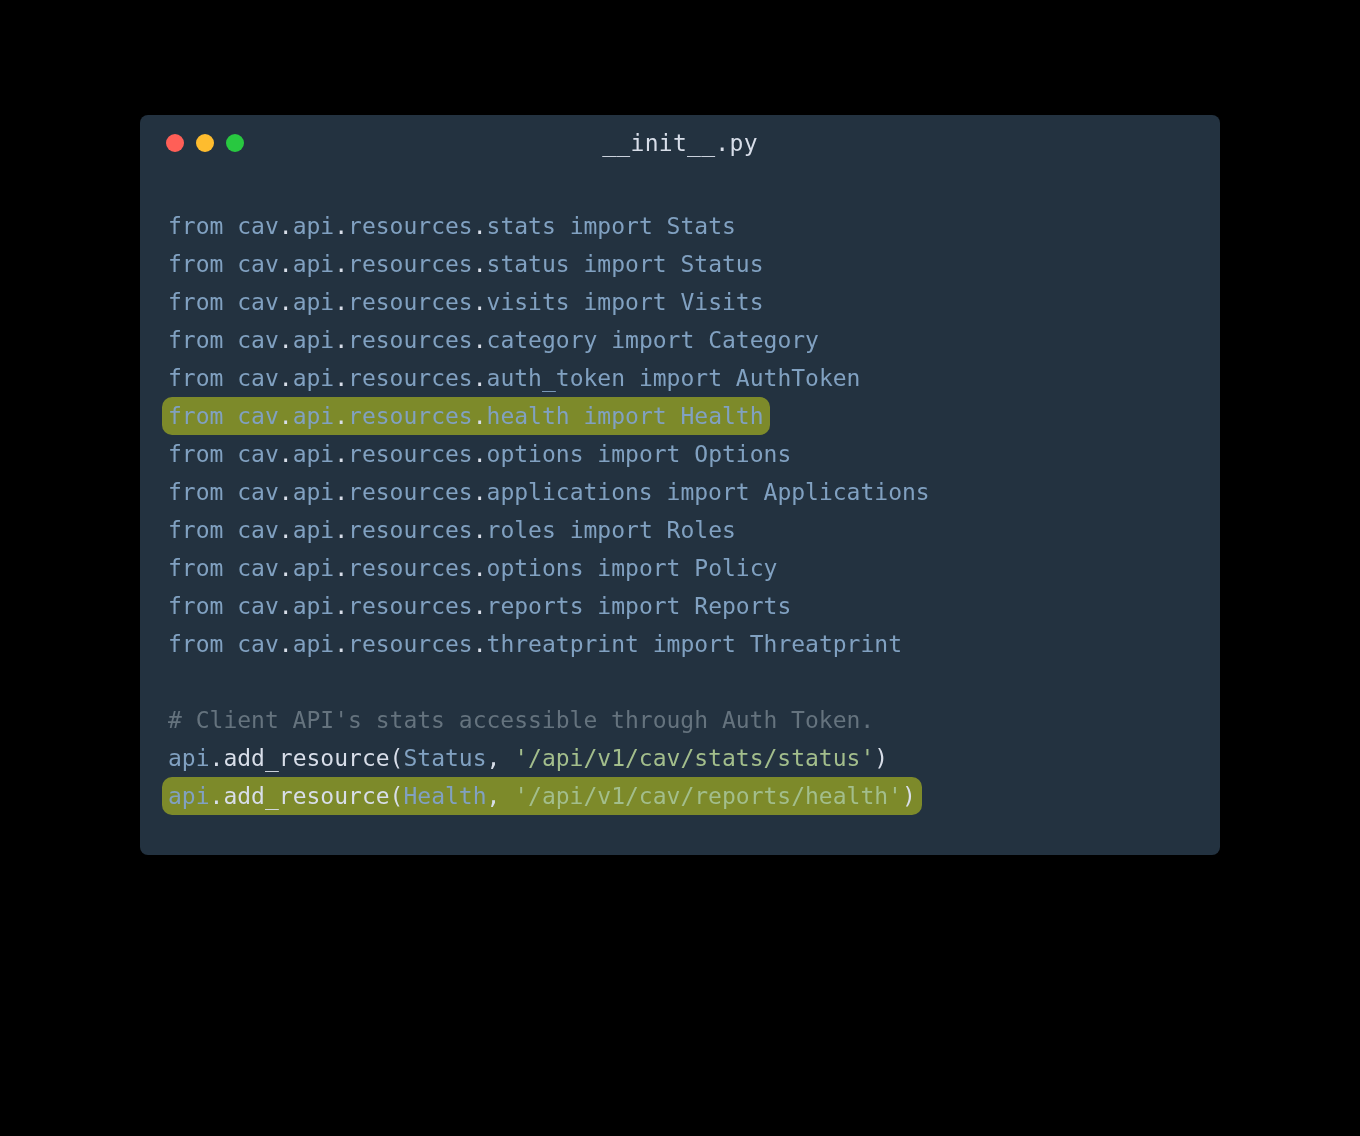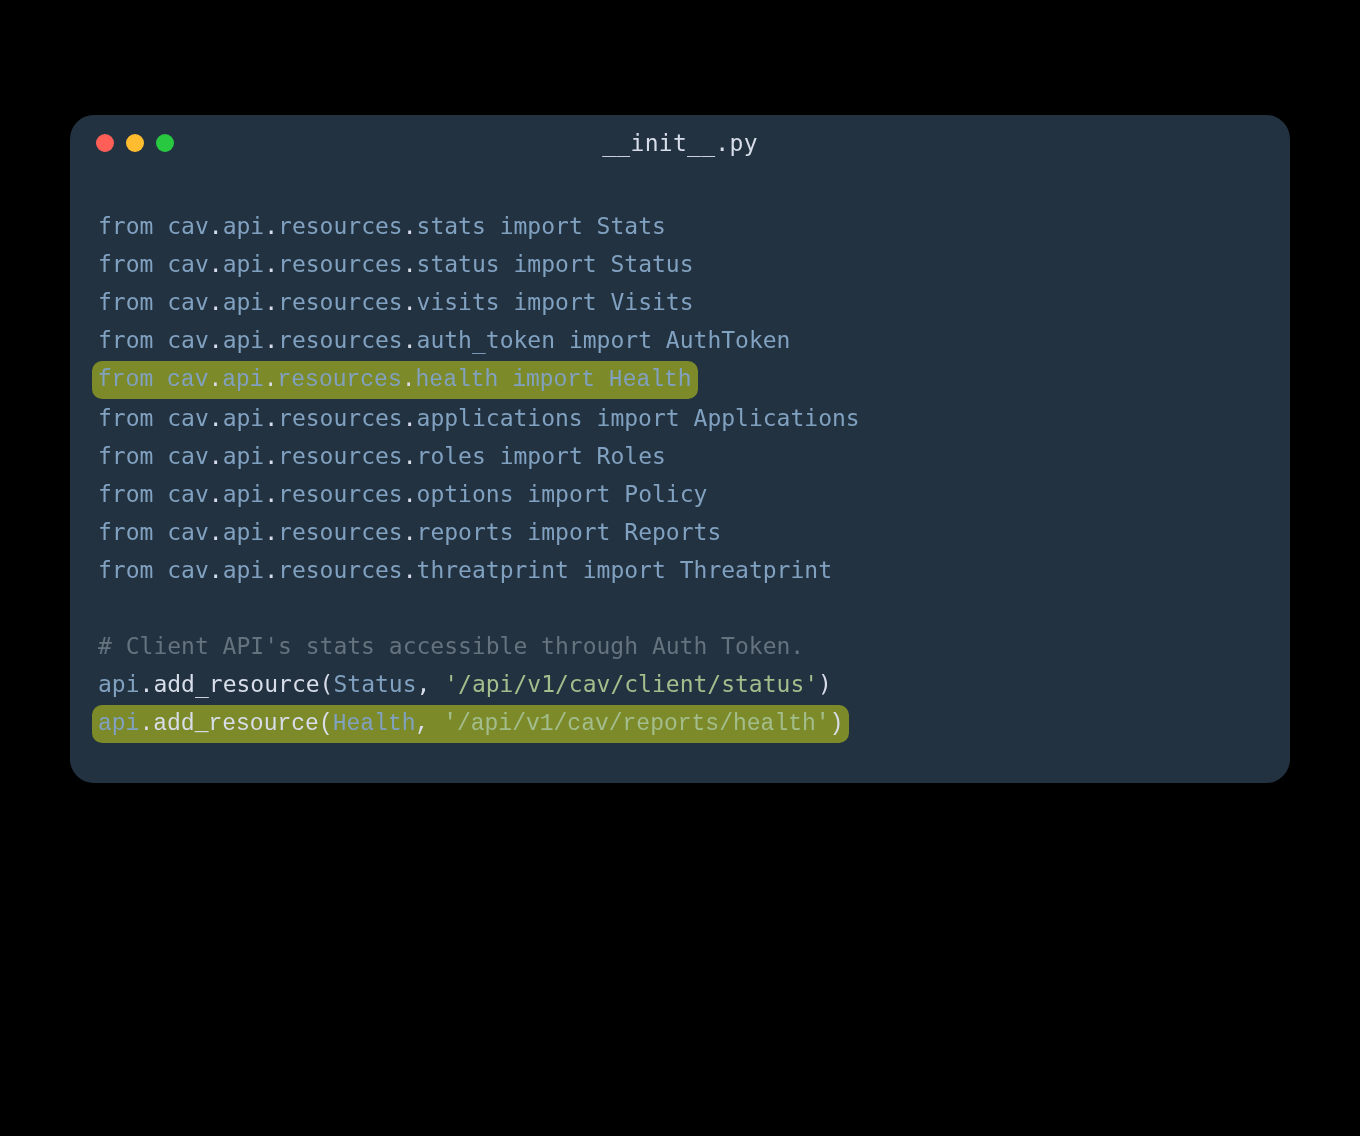--- a/index.html
+++ b/index.html
@@ -7,23 +7,23 @@
     width: 1360px;
     height: 1136px;
     background: #000;
     display: flex;
     align-items: flex-start;
     justify-content: center;
     padding-top: 115px;
     font-family: ui-monospace, 'SF Mono', Menlo, Consolas, monospace;
   }
   .window {
-    width: 1220px;
+    width: 1080px;
     background: #233240;
-    border-radius: 24px;
+    border-radius: 8px;
     box-shadow: 0 24px 60px rgba(0,0,0,0.6);
     overflow: hidden;
   }
   .titlebar {
     height: 56px;
     display: flex;
     align-items: center;
     position: relative;
   }
   .dots {
@@ -58,21 +58,20 @@
     color: #d8dee9;
     padding: 0 20px;
   }
   .line.blank { height: 38px; }
   .hl {
     display: inline-block;
     background: #7d8a2a;
     border-radius: 10px;
     padding: 0 6px;
     margin: 0 -6px;
-    font-family: Liberation Mono, monospace;
   }
   .kw { color: #81a1c1; }
   .tok { color: #81a1c1; text-align: right; }
   .pn { color: #d8dee9; }
   .cls { color: #81a1c1; }
   .str { color: #a3be8c; }
   .cmt { color: #65737e; }
   .fn { color: #d8dee9; }
   
   .hl .kw, .hl .tok, .hl .cls { color: #81a1c1; }
@@ -88,25 +87,27 @@
       <div class="dot red"></div>
       <div class="dot yellow"></div>
       <div class="dot green"></div>
     </div>
     <div class="title">__init__.py</div>
   </div>
   <div class="editor" id="editor">
       <div class="line"><span class="kw">from</span> <span class="tok">cav</span><span class="pn">.</span><span class="tok">api</span><span class="pn">.</span><span class="tok">resources</span><span class="pn">.</span><span class="tok">stats</span> <span class="kw">import</span> <span class="cls">Stats</span></div>
       <div class="line"><span class="kw">from</span> <span class="tok">cav</span><span class="pn">.</span><span class="tok">api</span><span class="pn">.</span><span class="tok">resources</span><span class="pn">.</span><span class="tok">status</span> <span class="kw">import</span> <span class="cls">Status</span></div>
       <div class="line"><span class="kw">from</span> <span class="tok">cav</span><span class="pn">.</span><span class="tok">api</span><span class="pn">.</span><span class="tok">resources</span><span class="pn">.</span><span class="tok">visits</span> <span class="kw">import</span> <span class="cls">Visits</span></div>
+      <div class="line"><span class="kw">from</span> <span class="tok">cav</span><span class="pn">.</span><span class="tok">api</span><span class="pn">.</span><span class="tok">resources</span><span class="pn">.</span><span class="tok">category</span> <span class="kw">import</span> <span class="cls">Category</span></div>
       <div class="line"><span class="kw">from</span> <span class="tok">cav</span><span class="pn">.</span><span class="tok">api</span><span class="pn">.</span><span class="tok">resources</span><span class="pn">.</span><span class="tok">auth_token</span> <span class="kw">import</span> <span class="cls">AuthToken</span></div>
       <div class="line"><span class="hl"><span class="kw">from</span> <span class="tok">cav</span><span class="pn">.</span><span class="tok">api</span><span class="pn">.</span><span class="tok">resources</span><span class="pn">.</span><span class="tok">health</span> <span class="kw">import</span> <span class="cls">Health</span></span></div>
+      <div class="line"><span class="kw">from</span> <span class="tok">cav</span><span class="pn">.</span><span class="tok">api</span><span class="pn">.</span><span class="tok">resources</span><span class="pn">.</span><span class="tok">options</span> <span class="kw">import</span> <span class="cls">Options</span></div>
       <div class="line"><span class="kw">from</span> <span class="tok">cav</span><span class="pn">.</span><span class="tok">api</span><span class="pn">.</span><span class="tok">resources</span><span class="pn">.</span><span class="tok">applications</span> <span class="kw">import</span> <span class="cls">Applications</span></div>
       <div class="line"><span class="kw">from</span> <span class="tok">cav</span><span class="pn">.</span><span class="tok">api</span><span class="pn">.</span><span class="tok">resources</span><span class="pn">.</span><span class="tok">roles</span> <span class="kw">import</span> <span class="cls">Roles</span></div>
       <div class="line"><span class="kw">from</span> <span class="tok">cav</span><span class="pn">.</span><span class="tok">api</span><span class="pn">.</span><span class="tok">resources</span><span class="pn">.</span><span class="tok">options</span> <span class="kw">import</span> <span class="cls">Policy</span></div>
       <div class="line"><span class="kw">from</span> <span class="tok">cav</span><span class="pn">.</span><span class="tok">api</span><span class="pn">.</span><span class="tok">resources</span><span class="pn">.</span><span class="tok">reports</span> <span class="kw">import</span> <span class="cls">Reports</span></div>
       <div class="line"><span class="kw">from</span> <span class="tok">cav</span><span class="pn">.</span><span class="tok">api</span><span class="pn">.</span><span class="tok">resources</span><span class="pn">.</span><span class="tok">threatprint</span> <span class="kw">import</span> <span class="cls">Threatprint</span></div>
       <div class="line blank"></div>
       <div class="line"><span class="cmt"># Client API's stats accessible through Auth Token.</span></div>
-      <div class="line"><span class="tok">api</span><span class="pn">.</span><span class="fn">add_resource</span><span class="pn">(</span><span class="cls">Status</span><span class="pn">, </span><span class="str">'/api/v1/cav/client/status'</span><span class="pn">)</span></div>
+      <div class="line"><span class="tok">api</span><span class="pn">.</span><span class="fn">add_resource</span><span class="pn">(</span><span class="cls">Status</span><span class="pn">, </span><span class="str">'/api/v1/cav/stats/status'</span><span class="pn">)</span></div>
       <div class="line"><span class="hl"><span class="tok">api</span><span class="pn">.</span><span class="fn">add_resource</span><span class="pn">(</span><span class="cls">Health</span><span class="pn">, </span><span class="str">'/api/v1/cav/reports/health'</span><span class="pn">)</span></span></div>
     </div>
 </div>
 
 </body></html>

